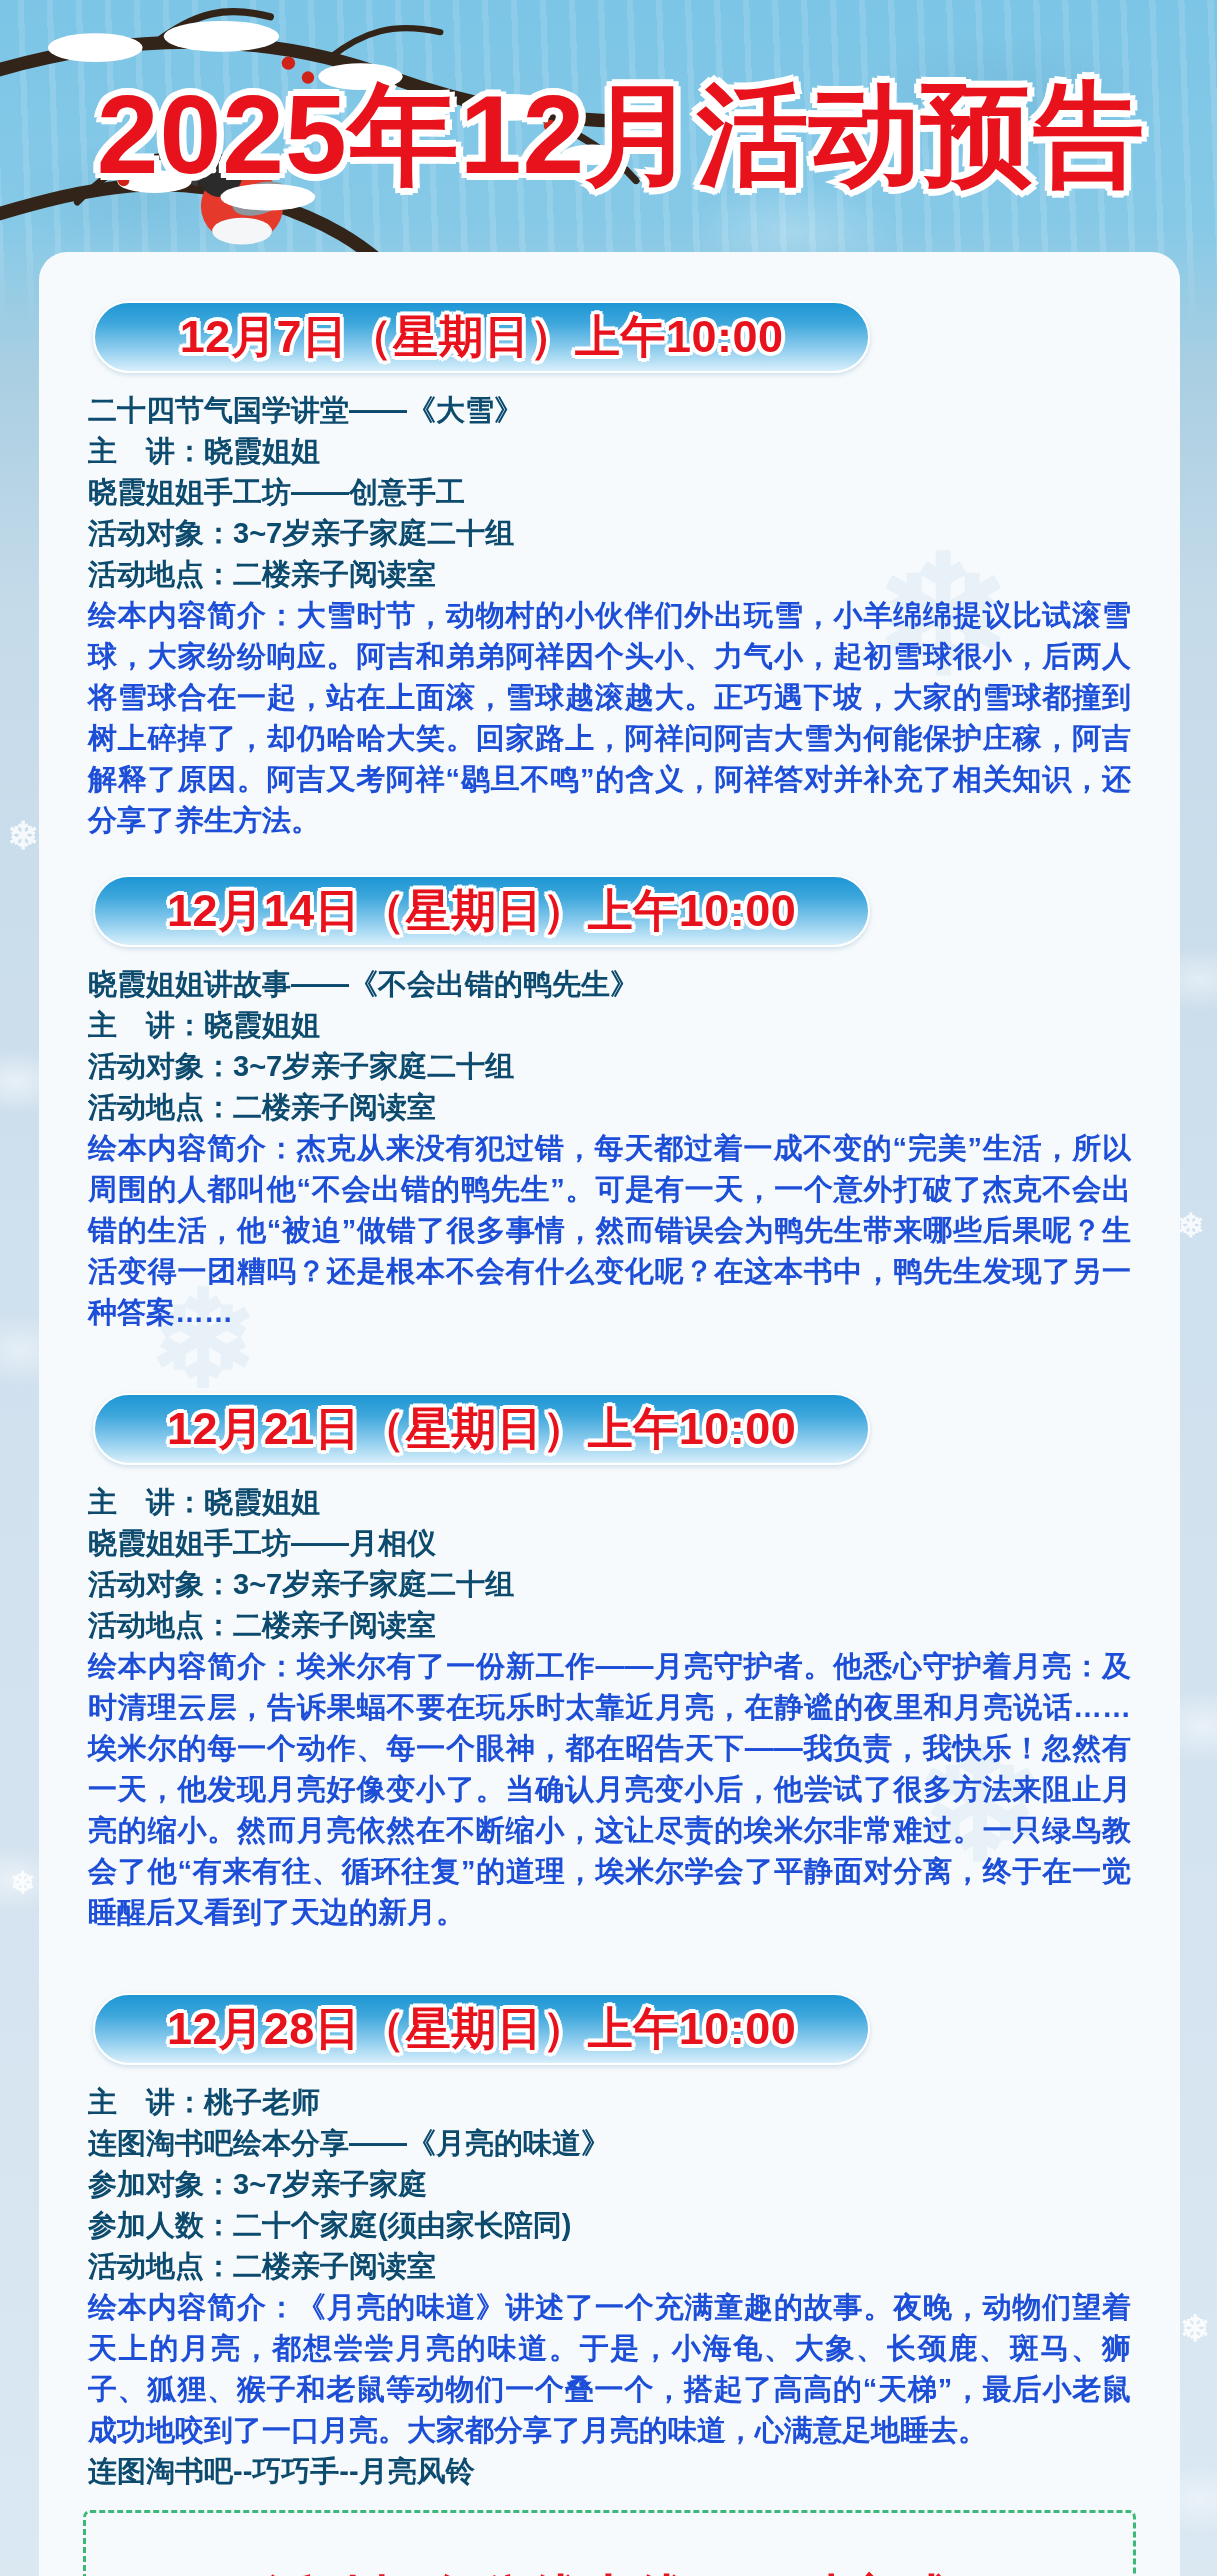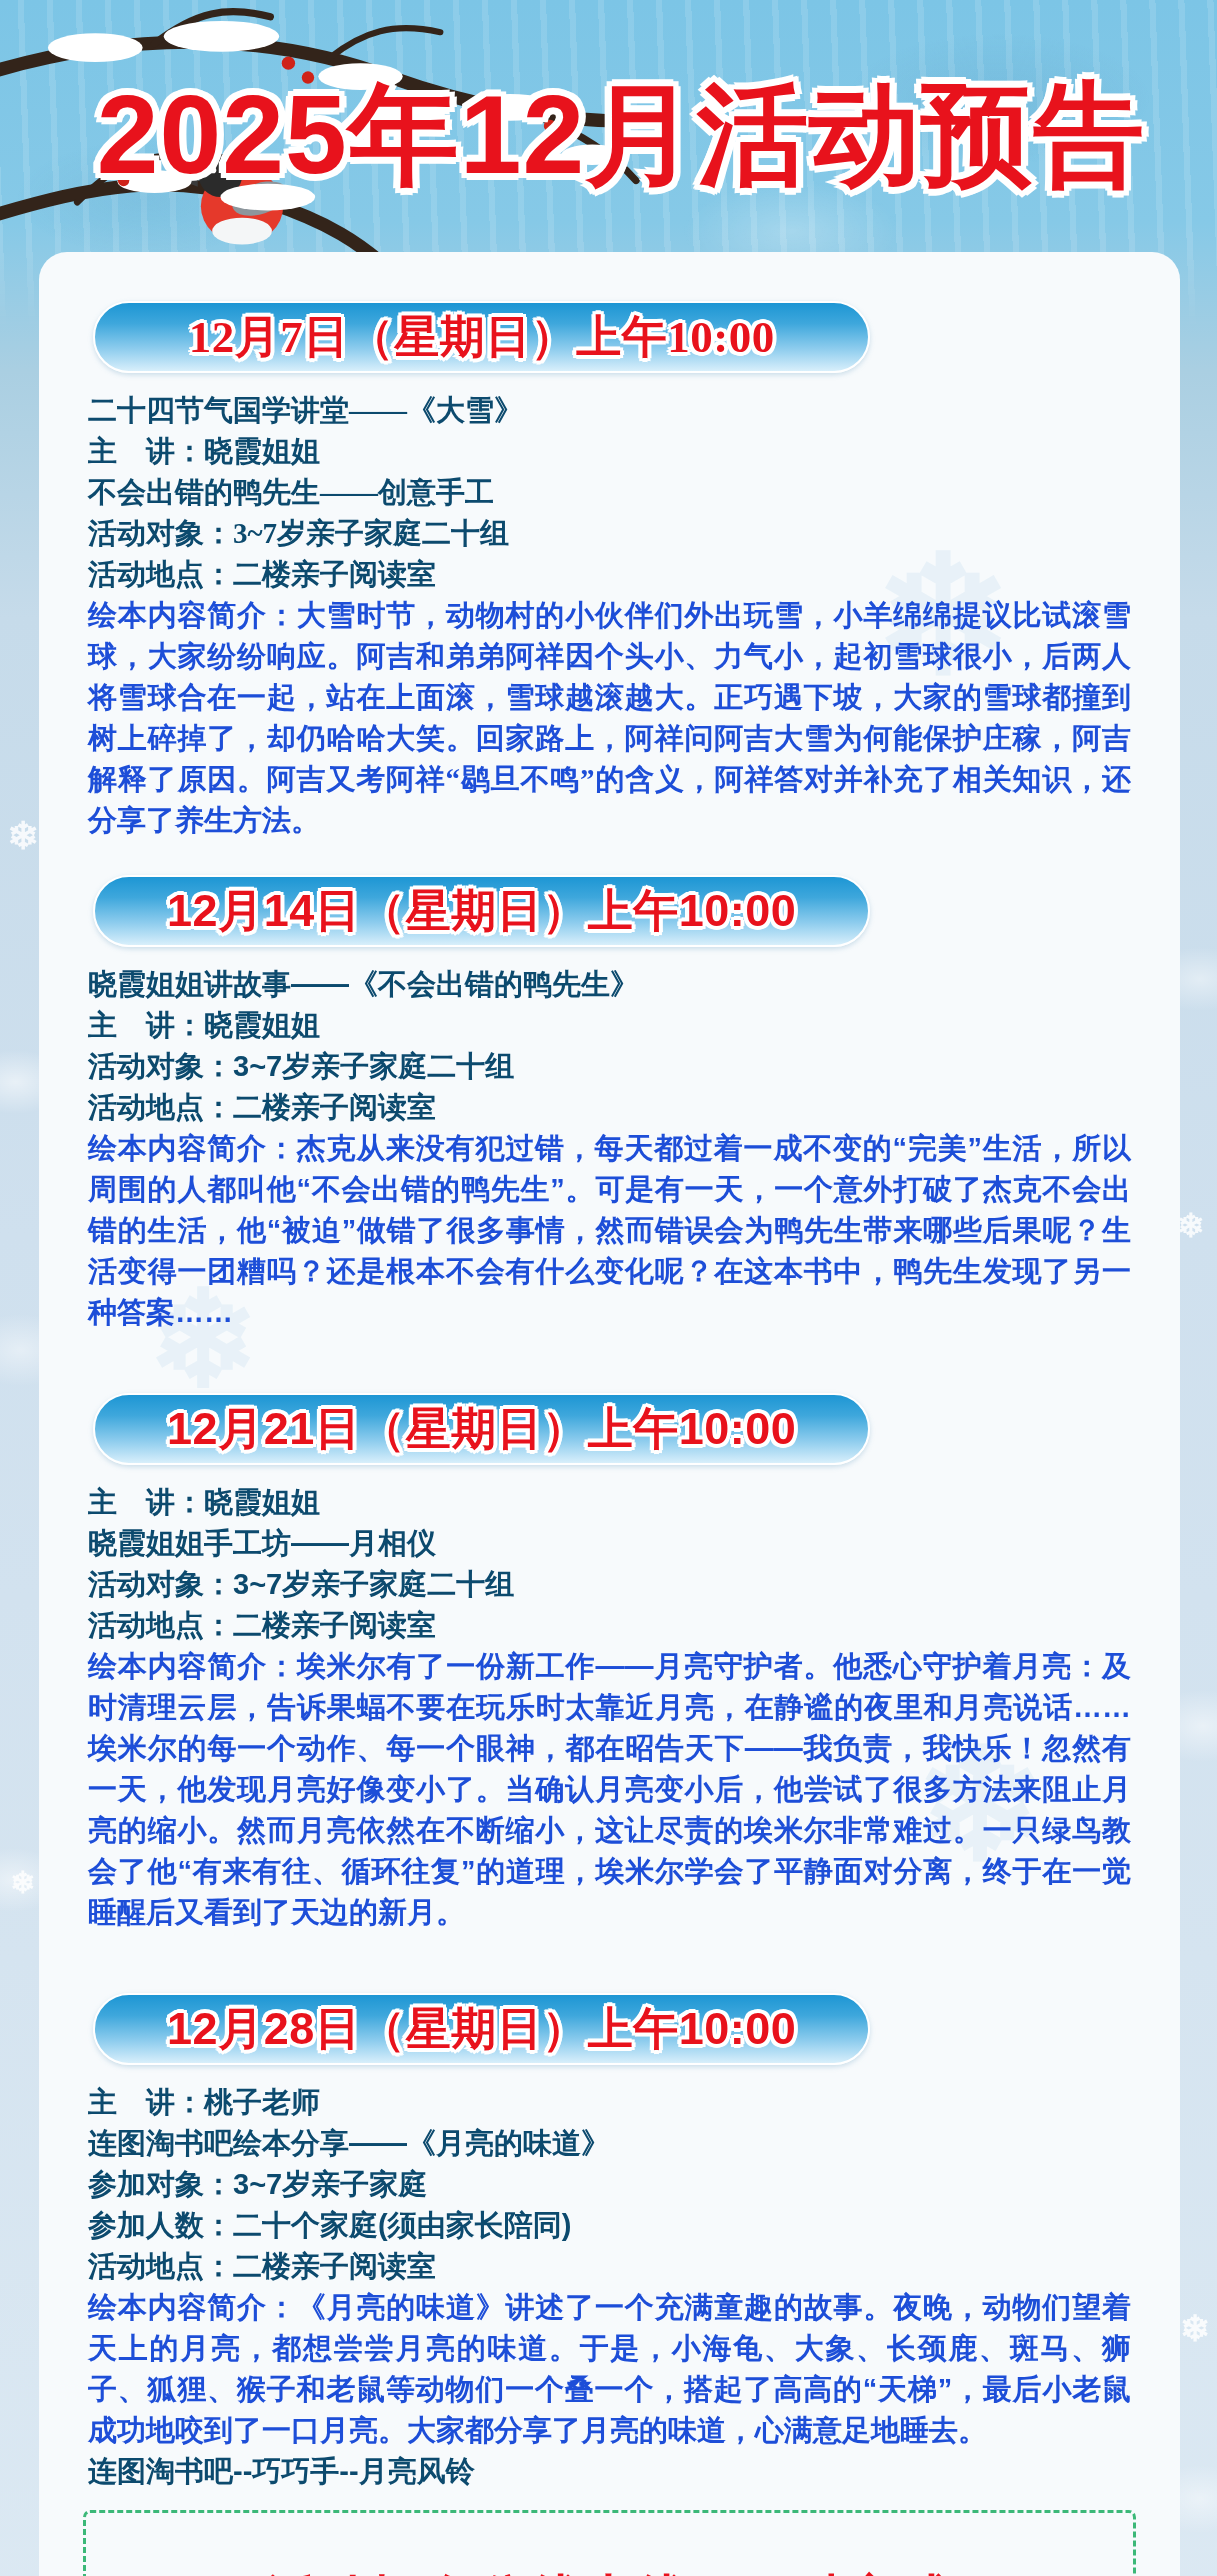--- a/index.html
+++ b/index.html
@@ -97,27 +97,27 @@
   <div class="edge-flake" style="left:1177px;top:1206px;font-size:33px;">❄</div>
   <div class="edge-flake" style="left:10.3px;top:1865px;font-size:30px;">❄</div>
   <div class="edge-flake" style="left:1180px;top:2308px;font-size:36px;">❄</div>
 
   <div class="panel">
 
     <div class="wm" style="left:835px;top:268px;font-size:165px;">❄</div>
     <div class="wm" style="left:108px;top:1010px;font-size:134px;">❄</div>
     <div class="wm" style="left:876px;top:1463px;font-size:155px;">❄</div>
 
-    <div class="section" style="top:49px;font-family:Liberation Serif, serif;">
+    <div class="section" style="top:49px;">
       <div class="banner">
         <span class="banner-text">12月7日（星期日）上午10:00</span>
       </div>
       <div class="line">二十四节气国学讲堂——《大雪》</div>
       <div class="line">主　讲：晓霞姐姐</div>
-      <div class="line">不会出错的鸭先生——创意手工</div>
+      <div class="line">晓霞姐姐手工坊——创意手工</div>
       <div class="line">活动对象：3~7岁亲子家庭二十组</div>
       <div class="line">活动地点：二楼亲子阅读室</div>
       <p class="intro">绘本内容简介：大雪时节，动物村的小伙伴们外出玩雪，小羊绵绵提议比试滚雪球，大家纷纷响应。阿吉和弟弟阿祥因个头小、力气小，起初雪球很小，后两人将雪球合在一起，站在上面滚，雪球越滚越大。正巧遇下坡，大家的雪球都撞到树上碎掉了，却仍哈哈大笑。回家路上，阿祥问阿吉大雪为何能保护庄稼，阿吉解释了原因。阿吉又考阿祥“鹖旦不鸣”的含义，阿祥答对并补充了相关知识，还分享了养生方法。</p>
     </div>
 
     <div class="section" style="top:623px;">
       <div class="banner">
         <span class="banner-text">12月14日（星期日）上午10:00</span>
       </div>
       <div class="line">晓霞姐姐讲故事——《不会出错的鸭先生》</div>

